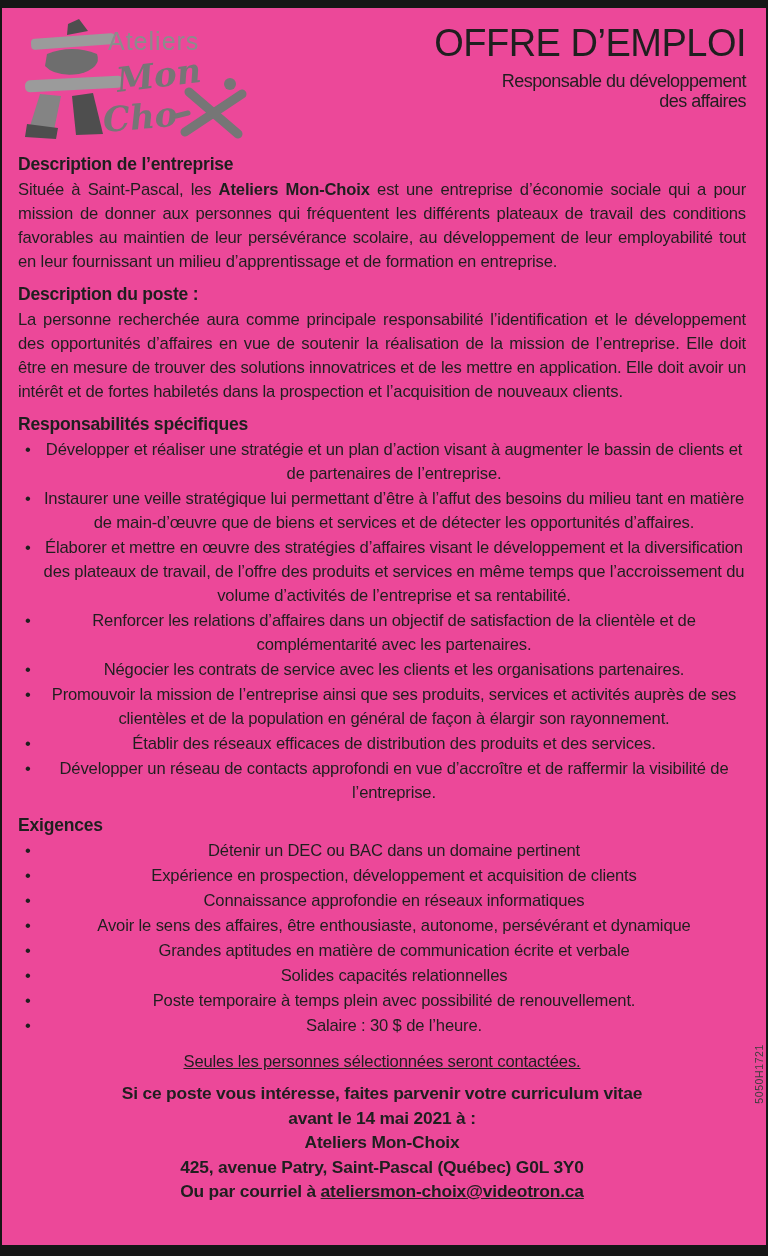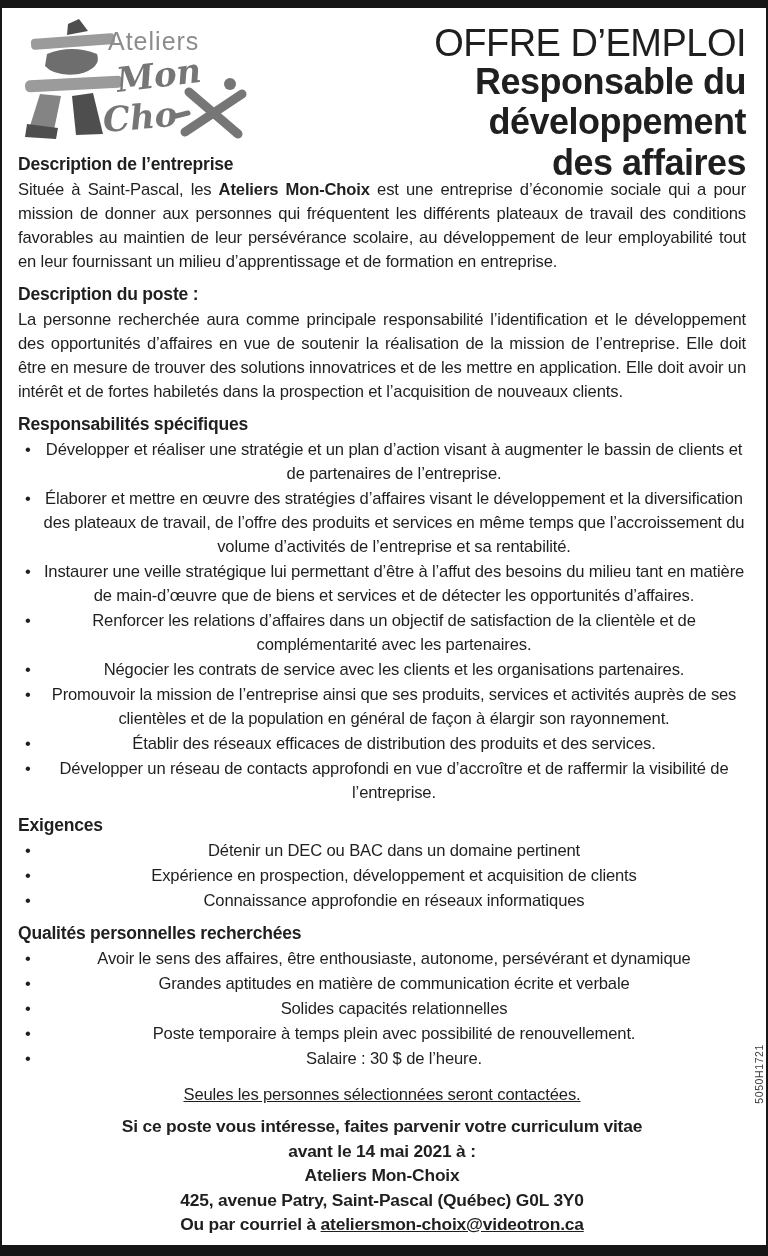--- a/index.html
+++ b/index.html
@@ -1,19 +1,19 @@
 <!DOCTYPE html>
 <html lang="fr"><head>
 <meta charset="utf-8">
 <style>
   html,body{margin:0;padding:0;background:#e8e8e8;}
   .page{
     position:relative;
     width:768px;height:1256px;
-    background:#ffffff;
+    background:#ec4899;
     overflow:hidden;
     font-family:"Liberation Sans", sans-serif;
     color:#1f1f1f;
     box-sizing:border-box;
   }
   .bar-top{position:absolute;top:0;left:0;right:0;height:8px;background:#161616;}
   .bar-bottom{position:absolute;bottom:0;left:0;right:0;height:9px;background:#161616;}
   .frame{
     position:absolute;top:8px;left:0;right:0;bottom:9px;
     border-left:2px solid #161616;border-right:2px solid #161616;border-bottom:2px solid #161616;
@@ -22,21 +22,21 @@
   .content{
     position:absolute;top:8px;left:2px;right:2px;bottom:11px;
     padding:8px 20px 0 16px;
     box-sizing:border-box;
   }
   
   .masthead{display:flex;justify-content:space-between;align-items:flex-start;height:128px;}
   .logo{width:252px;height:124px;flex:0 0 auto;}
   .title-block{text-align:right;padding-top:8px;letter-spacing:-0.5px;}
   .ad-title{font-size:38px;font-weight:normal;line-height:1.0;margin:0;}
-  .ad-subtitle{font-size:36px;font-weight:bold;line-height:1.12;}
+  .ad-subtitle{font-size:18px;font-weight:normal;line-height:1.12;margin-top:9px;}
   
   .bodytext{font-size:16.6px;line-height:24px;letter-spacing:-0.15px;}
   .section-heading{font-size:17.5px;font-weight:bold;margin:8px 0 2px 0;letter-spacing:-0.2px;}
   .para{margin:0;text-align:justify;}
   ul.bullets{margin:0;padding:0;list-style:none;}
   ul.bullets li{position:relative;padding-left:24px;margin:0 0 1px 0;text-align:center;}
   ul.bullets li::before{content:"\2022";position:absolute;left:7px;top:0;}
   .b{font-weight:bold;}
   
   .note{text-align:center;margin-top:12px;font-size:16.6px;text-decoration:underline;}
@@ -99,37 +99,36 @@
 
       <div class="section-heading">Description de l’entreprise</div>
       <p class="para"><span>Située à Saint-Pascal, les </span><span class="b">Ateliers Mon-Choix</span><span> est une entreprise d’économie sociale qui a pour mission de donner aux personnes qui fréquentent les différents plateaux de travail des conditions favorables au maintien de leur persévérance scolaire, au développement de leur employabilité tout en leur fournissant un milieu d’apprentissage et de formation en entreprise.</span></p>
 
       <div class="section-heading">Description du poste :</div>
       <p class="para">La personne recherchée aura comme principale responsabilité l’identification et le développement des opportunités d’affaires en vue de soutenir la réalisation de la mission de l’entreprise. Elle doit être en mesure de trouver des solutions innovatrices et de les mettre en application. Elle doit avoir un intérêt et de fortes habiletés dans la prospection et l’acquisition de nouveaux clients.</p>
 
       <div class="section-heading">Responsabilités spécifiques</div>
       <ul class="bullets">
         <li>Développer et réaliser une stratégie et un plan d’action visant à augmenter le bassin de clients et de partenaires de l’entreprise.</li>
+        <li>Instaurer une veille stratégique lui permettant d’être à l’affut des besoins du milieu tant en matière de main-d’œuvre que de biens et services et de détecter les opportunités d’affaires.</li>
         <li>Élaborer et mettre en œuvre des stratégies d’affaires visant le développement et la diversification des plateaux de travail, de l’offre des produits et services en même temps que l’accroissement du volume d’activités de l’entreprise et sa rentabilité.</li>
-        <li>Instaurer une veille stratégique lui permettant d’être à l’affut des besoins du milieu tant en matière de main-d’œuvre que de biens et services et de détecter les opportunités d’affaires.</li>
         <li>Renforcer les relations d’affaires dans un objectif de satisfaction de la clientèle et de complémentarité avec les partenaires.</li>
         <li>Négocier les contrats de service avec les clients et les organisations partenaires.</li>
         <li>Promouvoir la mission de l’entreprise ainsi que ses produits, services et activités auprès de ses clientèles et de la population en général de façon à élargir son rayonnement.</li>
         <li>Établir des réseaux efficaces de distribution des produits et des services.</li>
         <li>Développer un réseau de contacts approfondi en vue d’accroître et de raffermir la visibilité de l’entreprise.</li>
       </ul>
 
       <div class="section-heading">Exigences</div>
       <ul class="bullets">
         <li>Détenir un DEC ou BAC dans un domaine pertinent</li>
         <li>Expérience en prospection, développement et acquisition de clients</li>
         <li>Connaissance approfondie en réseaux informatiques</li>
       </ul>
 
-      <div class="section-heading">Qualités personnelles recherchées</div>
       <ul class="bullets">
         <li>Avoir le sens des affaires, être enthousiaste, autonome, persévérant et dynamique</li>
         <li>Grandes aptitudes en matière de communication écrite et verbale</li>
         <li>Solides capacités relationnelles</li>
       </ul>
 
       <ul class="bullets">
         <li>Poste temporaire à temps plein avec possibilité de renouvellement.</li>
         <li>Salaire : 30 $ de l’heure.</li>
       </ul>

